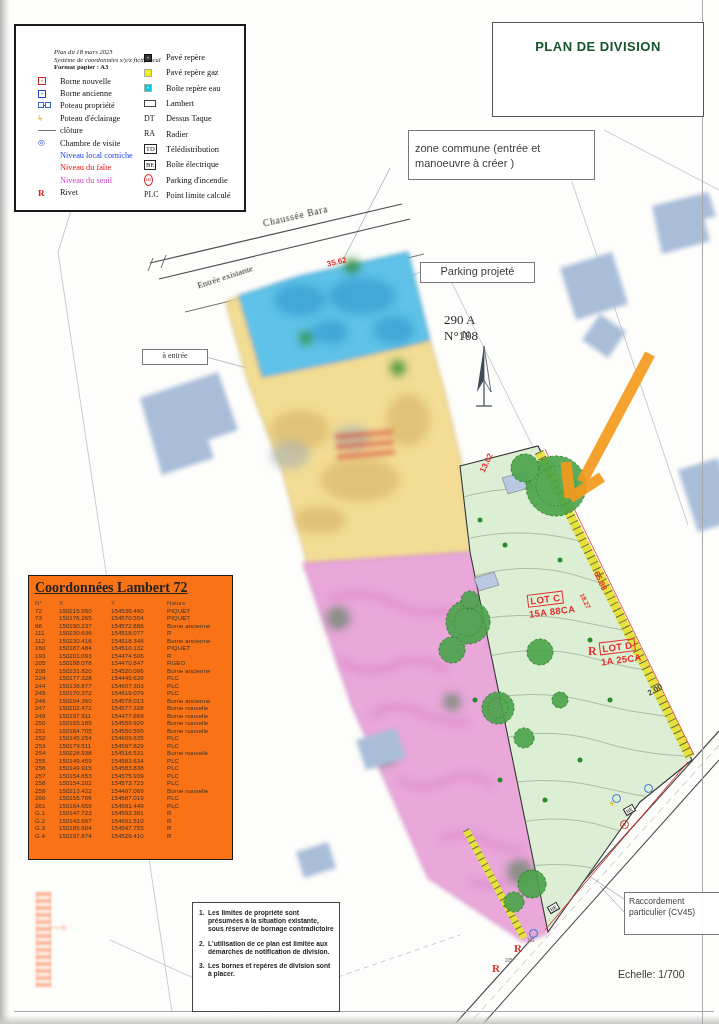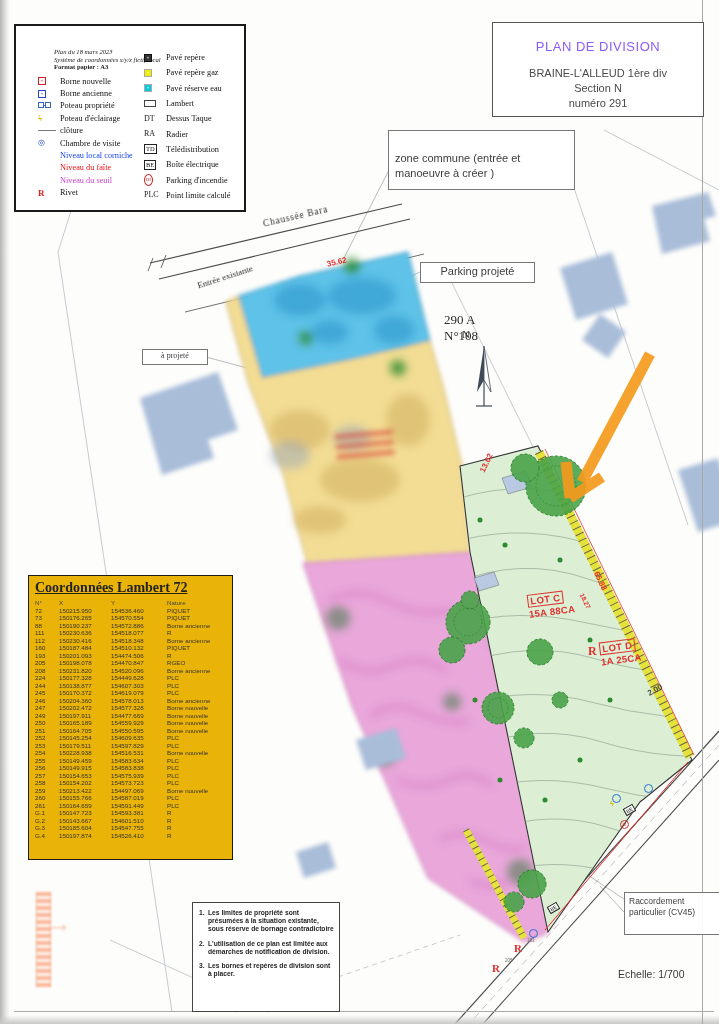--- a/index.html
+++ b/index.html
@@ -32,27 +32,27 @@
   .ic-rect{width:10px;height:5px;border:1px solid #444;background:#fff;}
   .ic-box{border:1px solid #222;padding:0 1px;font-size:6.5px;}
   .ic-circ{border:1px solid #c22;border-radius:50%;padding:1px;font-size:5px;color:#c22;}
   .ic-line{width:18px;height:1px;background:#777;}
   .ic-pe{width:13px;height:5px;position:relative;background:linear-gradient(#36c,#36c) center/13px 1px no-repeat;}
   .ic-pe::before,.ic-pe::after{content:"";position:absolute;top:-1px;width:4px;height:4px;background:#fff;border:1px solid #36c;}
   .ic-pe::before{left:0;} .ic-pe::after{right:0;}
 
   
   #titleblock{left:492px;top:22px;width:210px;height:93px;border:1px solid #555;background:#fff;text-align:center;}
-  #titleblock .t1{margin-top:16px;font-size:13px;font-weight:normal;letter-spacing:.5px;color:#8b5cf6;}
+  #titleblock .t1{margin-top:16px;font-size:13px;font-weight:bold;letter-spacing:.5px;color:#14532d;}
   #titleblock .t2{margin-top:12px;font-size:11px;line-height:15px;color:#4a4a4a;white-space:pre-line;}
 
   
   .callout{border:1px solid #777;background:rgba(255,255,255,.92);color:#3c3c3c;}
-  #zone-commune{left:388px;top:130px;width:179px;height:38px;font-size:11px;line-height:15px;
-                white-space:pre-line;padding:20px 0 0 6px;}
+  #zone-commune{left:408px;top:130px;width:179px;height:38px;font-size:11px;line-height:15px;
+                white-space:pre-line;padding:10px 0 0 6px;}
   #parking{left:420px;top:262px;width:113px;height:17px;font-size:11px;text-align:center;padding-top:2px;}
   #demolir{left:142px;top:349px;width:64px;height:13px;font-size:8px;font-family:"Liberation Serif",serif;
            text-align:center;padding-top:1px;filter:blur(.4px);}
   #raccordement{left:624px;top:892px;width:92px;height:38px;font-size:8.5px;line-height:11px;
                 padding:3px 0 0 4px;white-space:pre-line;}
   #notesbox{left:192px;top:902px;width:136px;height:102px;border:1px solid #444;background:#fff;
             padding:6px 4px 0 6px;font-size:6.7px;font-weight:bold;color:#1d1d1d;}
   .note{display:flex;margin-bottom:6px;line-height:8.2px;}
   .note .nn{flex:0 0 9px;}
   #echelle{left:618px;top:968px;font-size:10.5px;color:#3a3a3a;}
@@ -94,21 +94,21 @@
   #lot-blur{left:336px;top:432px;width:58px;height:30px;transform:rotate(-5deg);
      background:repeating-linear-gradient(180deg,rgba(216,60,50,.75) 0 5px,rgba(216,60,50,0) 5px 10px);
      filter:blur(2.6px);opacity:.8;}
   
   #stamp{left:36px;top:892px;width:13px;height:95px;border-left:1px solid rgba(250,130,80,.5);border-right:1px solid rgba(250,130,80,.5);
      background:repeating-linear-gradient(180deg,rgba(250,130,80,.55) 0 4px,rgba(250,130,80,.08) 4px 7px);
      filter:blur(1.1px);}
   #stamp-arrow{left:46px;top:908px;font-size:26px;color:rgba(250,140,95,.5);filter:blur(1px);}
 
   
-  #coords{left:28px;top:575px;width:203px;height:283px;border:1.5px solid #1a1a1a;background:#eab308;}
+  #coords{left:28px;top:575px;width:203px;height:283px;border:1.5px solid #1a1a1a;background:#f97316;}
   #coords .ttl{margin:4px 0 3px 6px;font-family:"Liberation Serif",serif;font-size:14px;font-weight:bold;text-decoration:underline;}
   #ctable{border-collapse:collapse;margin-left:6px;font-size:6.2px;line-height:7.5px;color:#333;}
   #ctable th{font-weight:normal;text-align:left;padding:0;color:#444;}
   #ctable td{padding:0;white-space:nowrap;}
   #ctable .c0{width:24px;} #ctable .c1{width:52px;} #ctable .c2{width:56px;} #ctable .c3{width:62px;}
 </style>
 </head>
 <body>
 
 <div id="page">
@@ -353,21 +353,21 @@
         <div class="lg-row">
           <span class="lg-ic">
             <span class="ic-sq" style="background: rgb(238, 238, 0); border-color: rgb(170, 170, 170); color: rgb(255, 255, 255);">×</span>
           </span>
           <span class="lg-lb">Pavé repère gaz</span>
         </div>
         <div class="lg-row">
           <span class="lg-ic">
             <span class="ic-sq" style="background: rgb(0, 204, 221); border-color: rgb(170, 170, 170); color: rgb(255, 255, 255);">×</span>
           </span>
-          <span class="lg-lb">Pavé réserve eau</span>
+          <span class="lg-lb">Boîte repère eau</span>
         </div>
         <div class="lg-row">
           <span class="lg-ic">
             <span class="ic-rect"></span>
           </span>
           <span class="lg-lb">Lambert</span>
         </div>
         <div class="lg-row">
           <span class="lg-ic">
             <span>DT</span>
@@ -402,29 +402,26 @@
           <span class="lg-ic">
             <span>PLC</span>
           </span>
           <span class="lg-lb">Point limite calculé</span>
         </div>
       </div>
   </div>
 
   <div id="titleblock" class="ab">
     <div class="t1">PLAN DE DIVISION</div>
-    <div class="t2">BRAINE-L'ALLEUD 1ère div
-Section N
-numéro 291</div>
   </div>
 
   <div id="zone-commune" class="ab callout">zone commune  (entrée et
 manoeuvre à créer )</div>
   <div id="parking" class="ab callout">Parking projeté</div>
-  <div id="demolir" class="ab callout">à projeté</div>
+  <div id="demolir" class="ab callout">à entrée</div>
   <div id="raccordement" class="ab callout">Raccordement
 particulier (CV45)</div>
   <div id="parcel290" class="ab">290 A
 N°108</div>
   <div id="north-n" class="ab">N</div>
   <div id="echelle" class="ab">Echelle: 1/700</div>
 
   <div id="street-top" class="ab maplbl">Chaussée Bara</div>
   <div id="entree" class="ab maplbl">Entrée existante</div>
 

